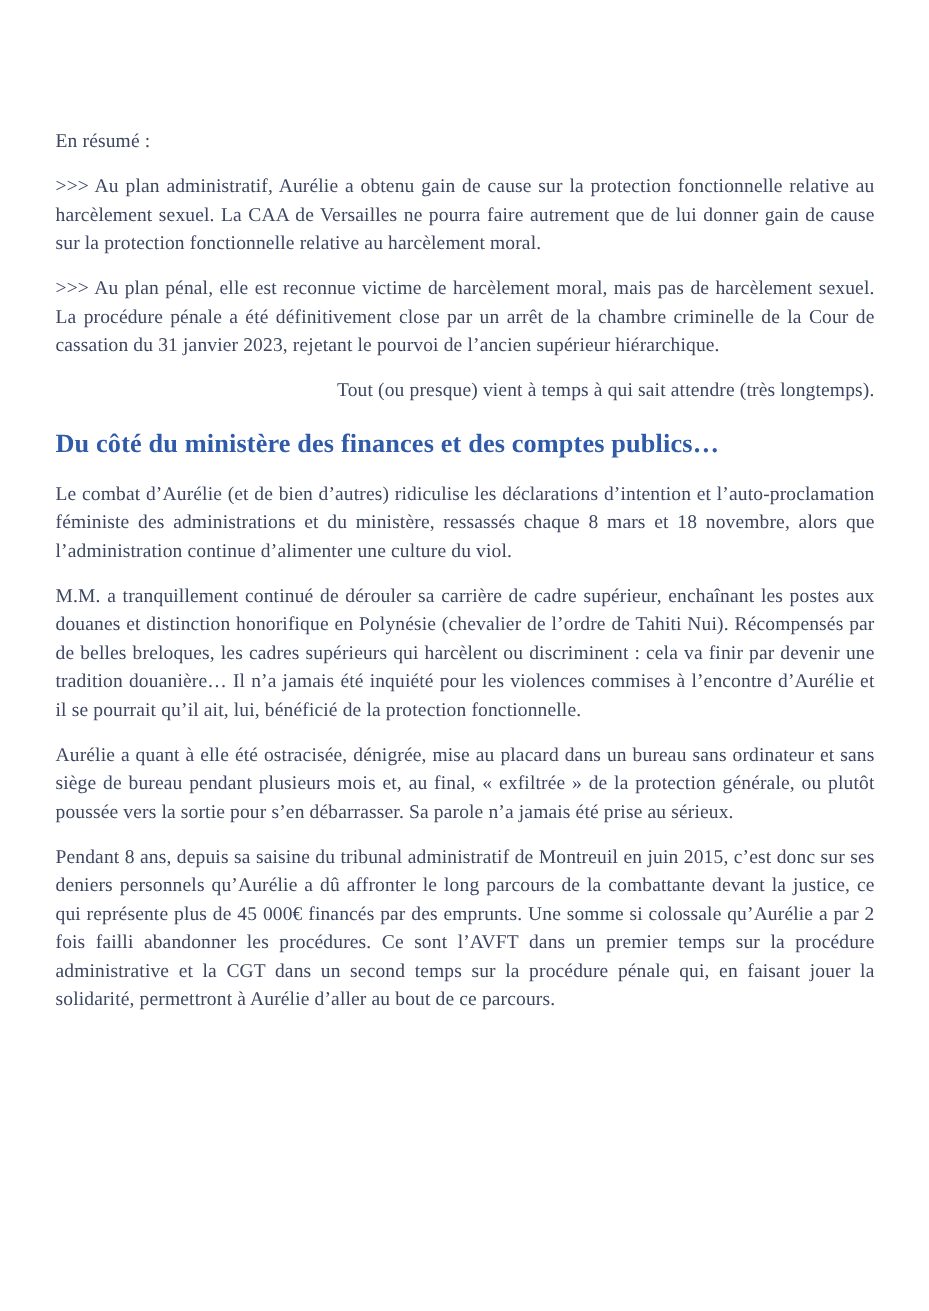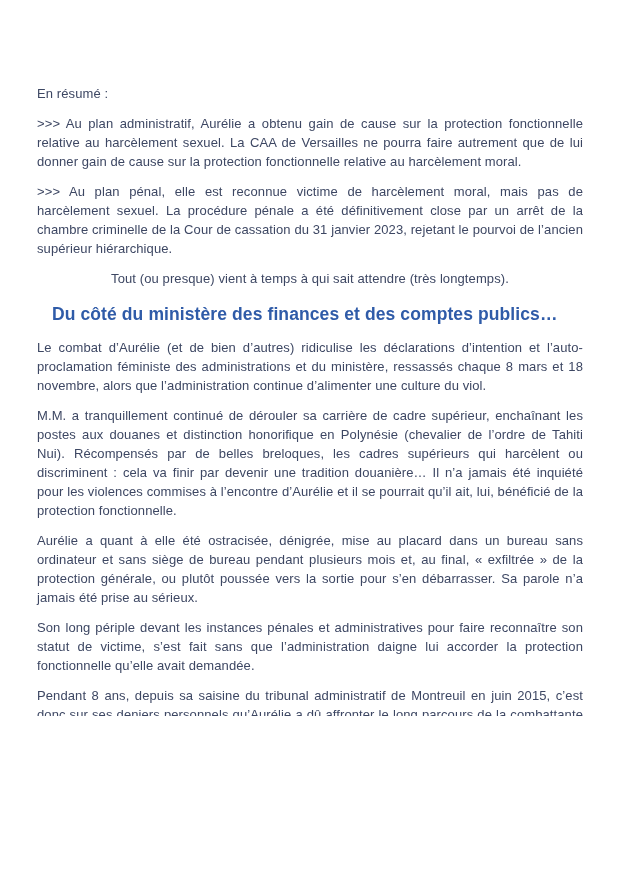--- a/index.html
+++ b/index.html
@@ -6,43 +6,43 @@
     margin: 0;
     padding: 0;
     background: #ffffff;
   }
   .page {
     position: relative;
     width: 619px;
     height: 716px;
     background: var(--page-bg, #ffffff);
     overflow: hidden;
-    font-family: Liberation Sans, sans-serif;
+    font-family: Liberation Serif, serif;
   }
   .content {
     position: absolute;
     left: 37px;
     top: 84px;
     width: 546px;
   }
   .body-text {
     margin: 0 0 11px 0;
     font-size: 13px;
     line-height: 19px;
     color: var(--body-color, #3d4763);
     text-align: justify;
     hyphens: auto;
     -webkit-hyphens: auto;
     letter-spacing: 0.1px;
   }
   .aphorism {
-    text-align: center;
+    text-align: right;
   }
   .section-heading {
-    margin: 15px 0 13px 15px;
+    margin: 15px 0 13px 0;
     font-size: 17.5px;
     line-height: 22px;
     font-weight: bold;
     color: var(--heading-color, #2f5ba8);
     letter-spacing: 0.1px;
   }
 </style>
 </head>
 <body>
 
@@ -58,18 +58,17 @@
     <p class="body-text aphorism">Tout (ou presque) vient à temps à qui sait attendre (très longtemps).</p>
 
     <h2 class="section-heading">Du côté du ministère des finances et des comptes publics…</h2>
 
     <p class="body-text">Le combat d’Aurélie (et de bien d’autres) ridiculise les déclarations d’intention et l’auto-proclamation féministe des administrations et du ministère, ressassés chaque 8 mars et 18 novembre, alors que l’administration continue d’alimenter une culture du viol.</p>
 
     <p class="body-text">M.M. a tranquillement continué de dérouler sa carrière de cadre supérieur, enchaînant les postes aux douanes et distinction honorifique en Polynésie (chevalier de l’ordre de Tahiti Nui). Récompensés par de belles breloques, les cadres supérieurs qui harcèlent ou discriminent : cela va finir par devenir une tradition douanière… Il n’a jamais été inquiété pour les violences commises à l’encontre d’Aurélie et il se pourrait qu’il ait, lui, bénéficié de la protection fonctionnelle.</p>
 
     <p class="body-text">Aurélie a quant à elle été ostracisée, dénigrée, mise au placard dans un bureau sans ordinateur et sans siège de bureau pendant plusieurs mois et, au final, « exfiltrée » de la protection générale, ou plutôt poussée vers la sortie pour s’en débarrasser. Sa parole n’a jamais été prise au sérieux.</p>
 
-    <p class="body-text">Son long périple devant les instances pénales et administratives pour faire reconnaître son statut de victime, s’est fait sans que l’administration daigne lui accorder la protection fonctionnelle qu’elle avait demandée.</p>
 
     <p class="body-text">Pendant 8 ans, depuis sa saisine du tribunal administratif de Montreuil en juin 2015, c’est donc sur ses deniers personnels qu’Aurélie a dû affronter le long parcours de la combattante devant la justice, ce qui représente plus de 45 000€ financés par des emprunts. Une somme si colossale qu’Aurélie a par 2 fois failli abandonner les procédures. Ce sont l’AVFT dans un premier temps sur la procédure administrative et la CGT dans un second temps sur la procédure pénale qui, en faisant jouer la solidarité, permettront à Aurélie d’aller au bout de ce parcours.</p>
 
   </div>
 </div>
 
 </body></html>

